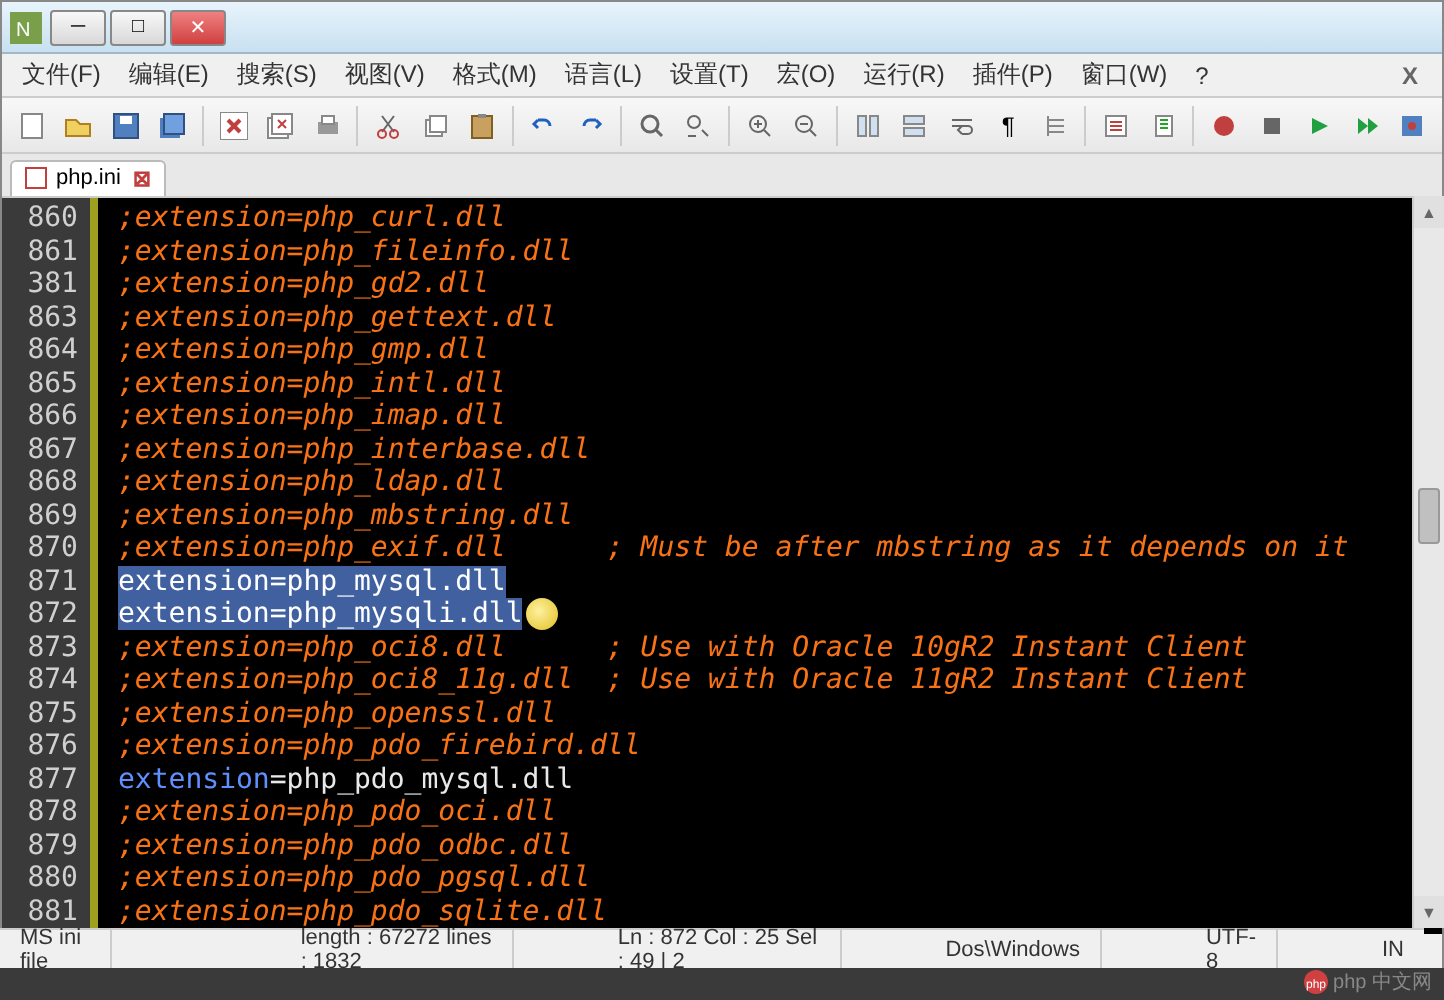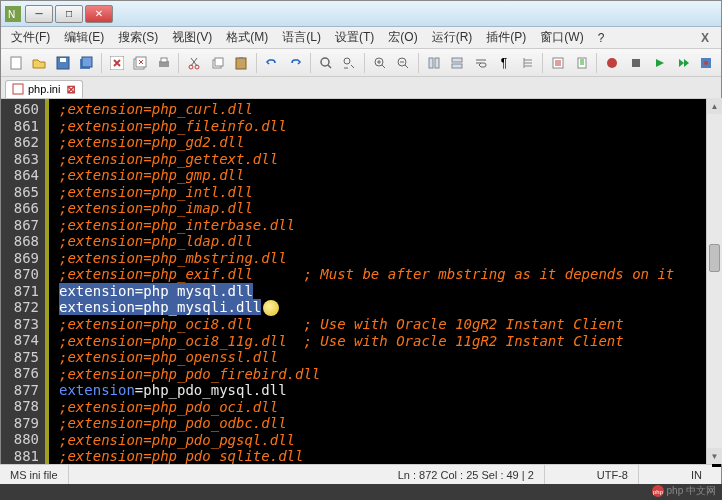--- a/index.html
+++ b/index.html
@@ -245,21 +245,21 @@
       </svg>
     <span>php.ini</span>
     <span class="tab-close">⊠</span>
   </div>
 </div>
 
 <div class="editor">
   <div class="gutter" id="gutter">
       <div>860</div>
       <div>861</div>
-      <div>862</div>
+      <div>381</div>
       <div>863</div>
       <div>864</div>
       <div>865</div>
       <div>866</div>
       <div>867</div>
       <div>868</div>
       <div>869</div>
       <div>870</div>
       <div>871</div>
       <div>872</div>
@@ -281,21 +281,23 @@
 
 <div class="scrollbar-v">
   <div class="arrow up">▲</div>
   <div class="thumb"></div>
   <div class="arrow down">▼</div>
 </div>
 
 <div class="statusbar">
   <div class="status-cell">MS ini file</div>
   <div class="status-spacer"></div>
+  <div class="status-cell">length : 67272   lines : 1832</div>
   <div class="status-cell">Ln : 872   Col : 25   Sel : 49 | 2</div>
+  <div class="status-cell">Dos\Windows</div>
   <div class="status-cell">UTF-8</div>
   <div class="status-cell">IN</div>
 </div>
 
 <div class="bottombar"></div>
 
 <div class="watermark">
   <svg width="14" height="14">
       <circle cx="7" cy="7" r="6" fill="#d04040"></circle>
       <text x="2" y="10" font-size="6" fill="#fff">php</text>

